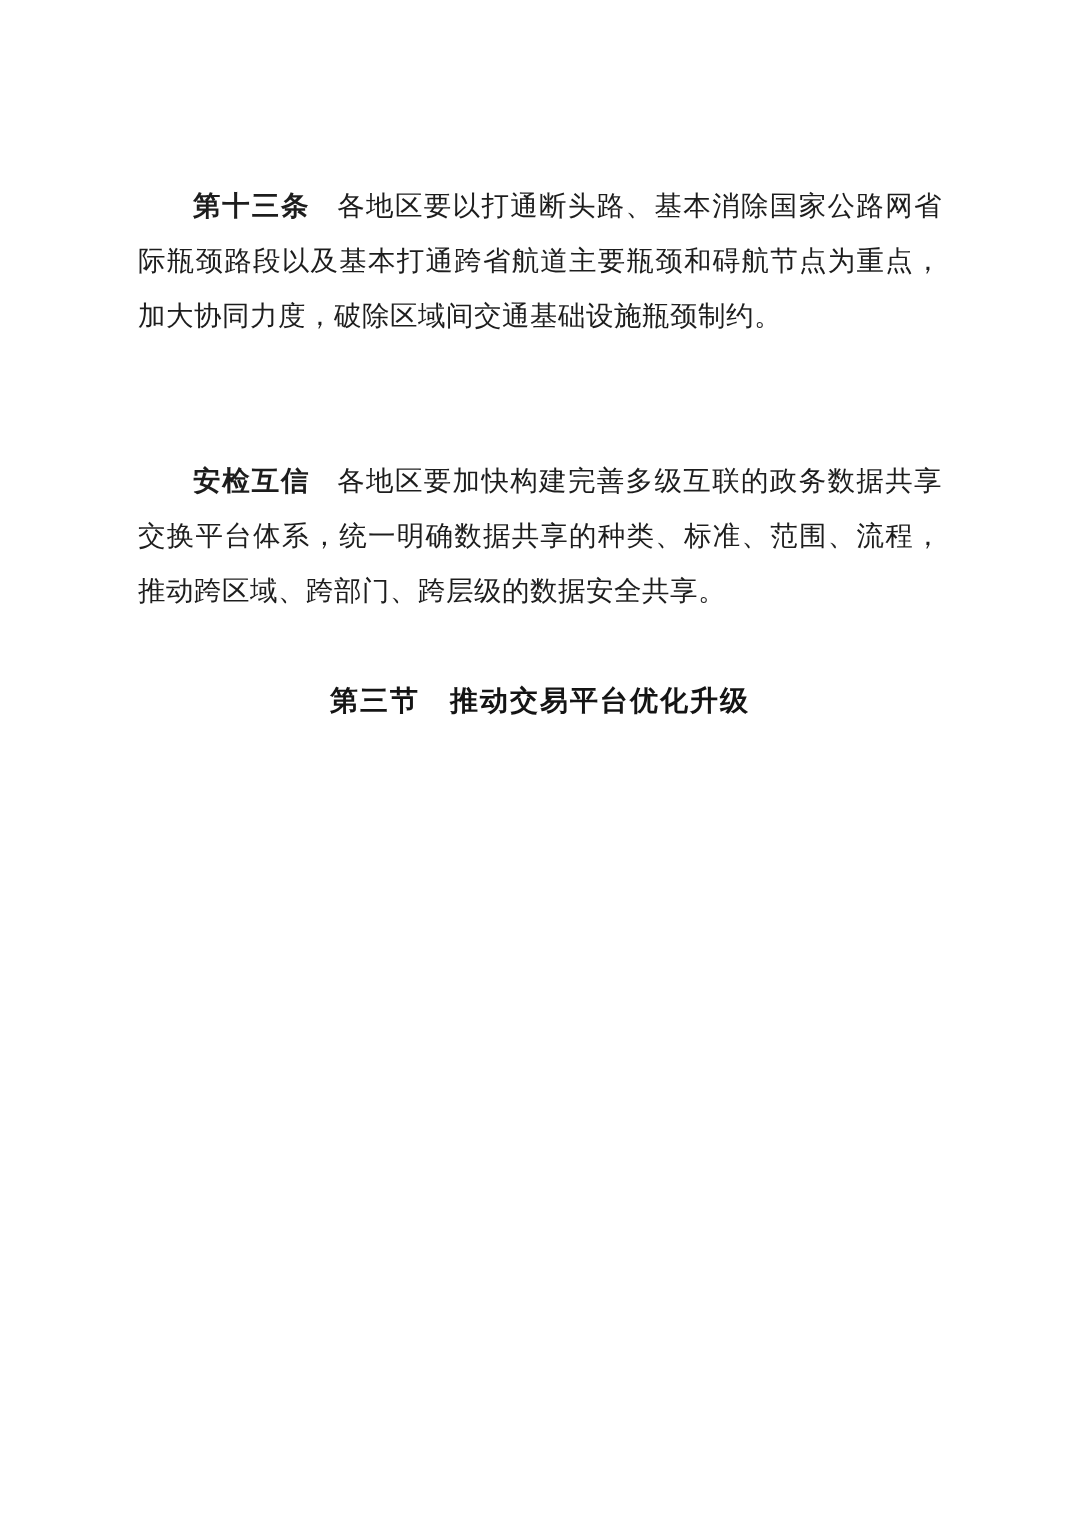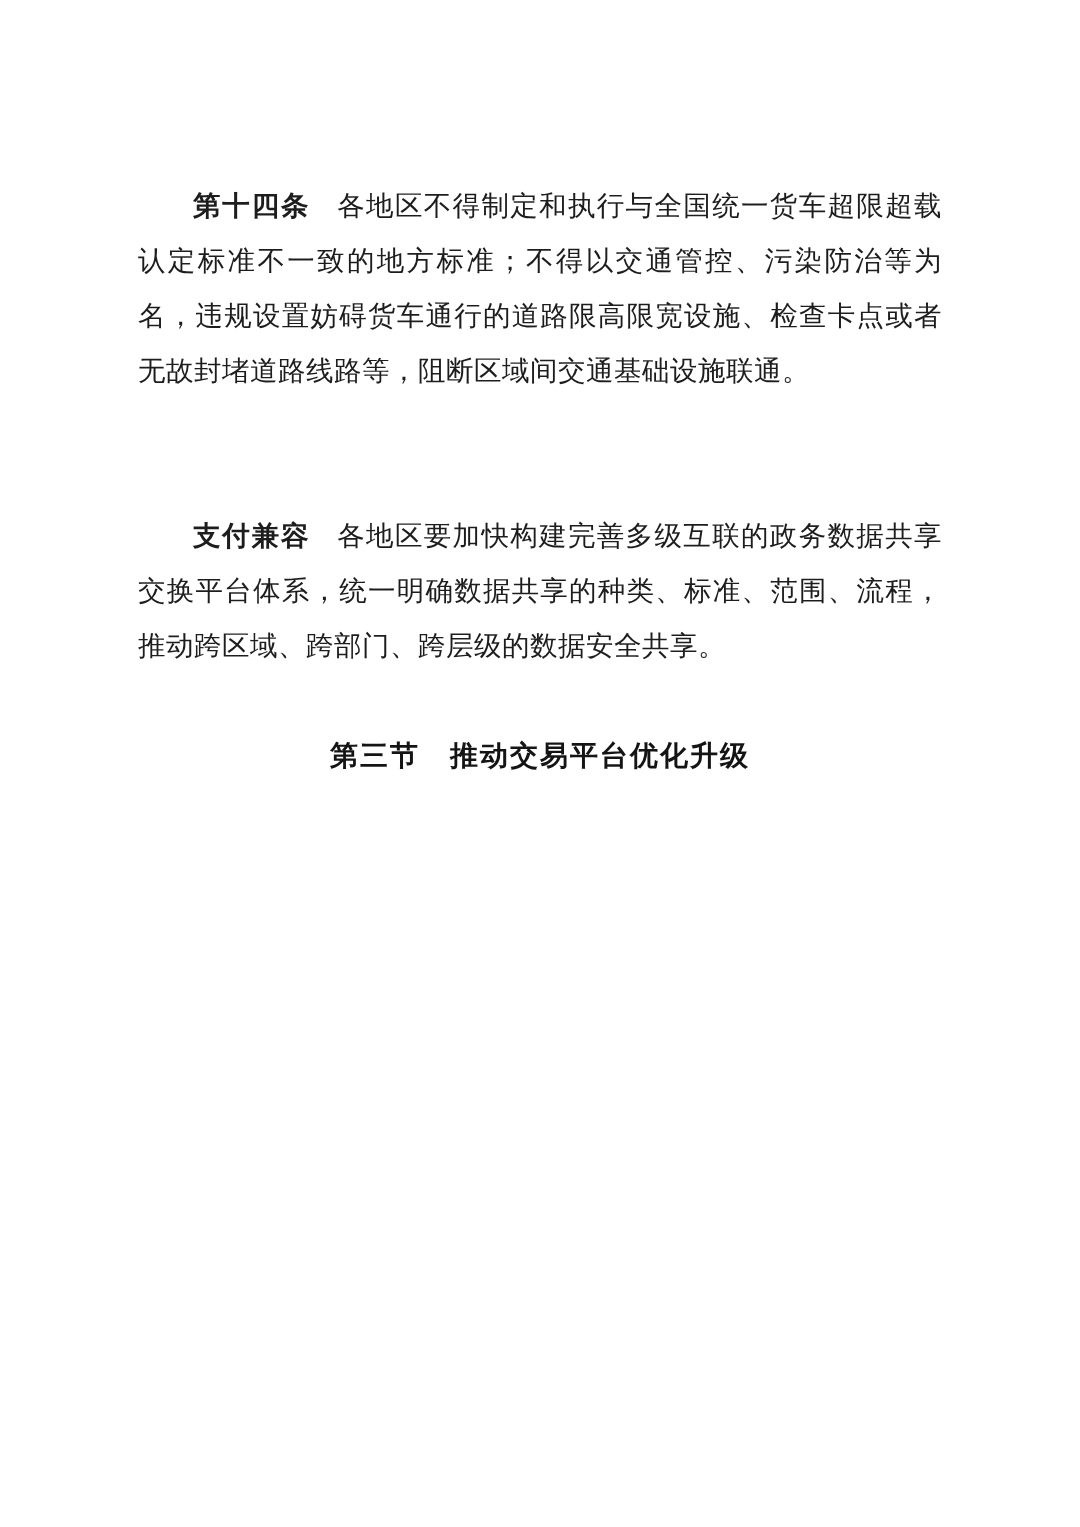--- a/index.html
+++ b/index.html
@@ -53,34 +53,34 @@
   .spacer-sec-before { height: 58px; }
   .spacer-sec-after { height: 52px; }
   .spacer-sec-before-2 { height: 64px; }
 </style>
 </head>
 <body>
 
 <div class="page">
   <div class="doc-body">
 
+    <p class="para">
+      <span class="art-label">第十三条</span><span class="art-gap"></span><span>各地区要以打通断头路、基本消除国家公路网省际瓶颈路段以及基本打通跨省航道主要瓶颈和碍航节点为重点，加大协同力度，破除区域间交通基础设施瓶颈制约。</span>
+    </p>
 
-    <p class="para">
-      <span class="art-label">第十四条</span><span class="art-gap"></span><span>各地区不得制定和执行与全国统一货车超限超载认定标准不一致的地方标准；不得以交通管控、污染防治等为名，违规设置妨碍货车通行的道路限高限宽设施、检查卡点或者无故封堵道路线路等，阻断区域间交通基础设施联通。</span>
-    </p>
 
 
     <div class="spacer-sec-before"></div>
 
 
     <div class="spacer-sec-after"></div>
 
 
     <p class="para">
-      <span class="art-label">支付兼容</span><span class="art-gap"></span><span>各地区要加快构建完善多级互联的政务数据共享交换平台体系，统一明确数据共享的种类、标准、范围、流程，推动跨区域、跨部门、跨层级的数据安全共享。</span>
+      <span class="art-label">安检互信</span><span class="art-gap"></span><span>各地区要加快构建完善多级互联的政务数据共享交换平台体系，统一明确数据共享的种类、标准、范围、流程，推动跨区域、跨部门、跨层级的数据安全共享。</span>
     </p>
 
     <div class="spacer-sec-before-2"></div>
 
     <div class="section-heading">
       <span>第三节</span><span class="sec-gap"></span><span>推动交易平台优化升级</span>
     </div>
 
   </div>
 </div>

